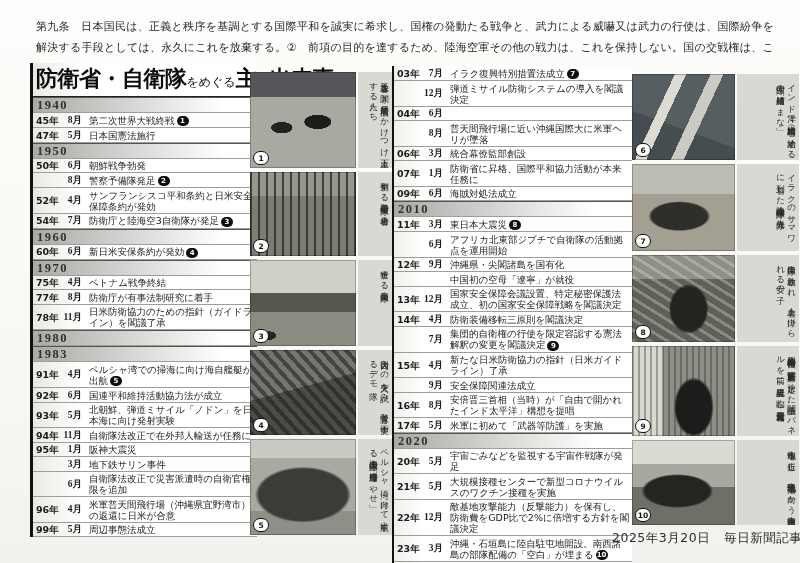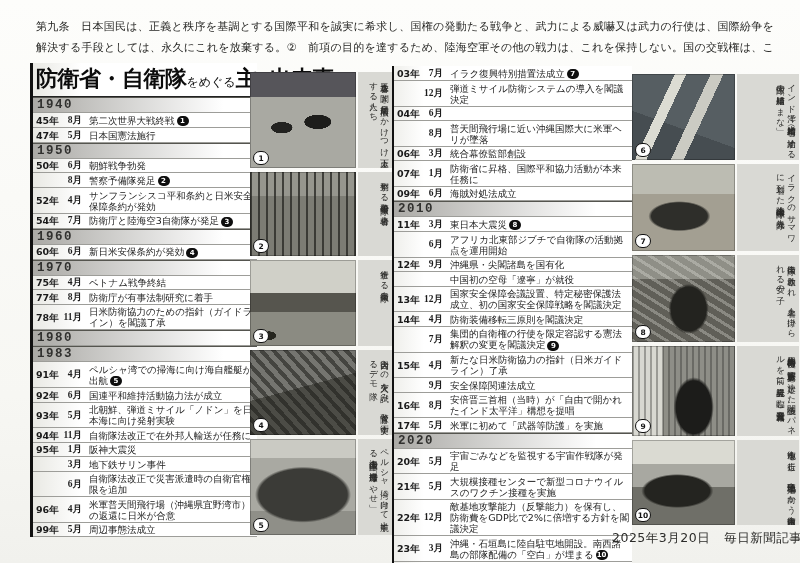--- a/index.html
+++ b/index.html
@@ -32,21 +32,21 @@
   }
   .t-big{font-size:22px;font-weight:bold;letter-spacing:-.5px;}
   .t-sm{font-size:12px;font-weight:normal;text-align:right;}
   
   .timeline{font-size:9.5px;line-height:11px;}
   .trow{display:flex;align-items:center;border-bottom:1px solid #9d9d99;padding:1.5px 0 1px 0;}
   .trow .yr{flex:0 0 27px;font-weight:bold;padding-left:3px;}
   .trow .mo{flex:0 0 26px;font-weight:bold;text-align:right;padding-right:7px;box-sizing:border-box;font-family:Liberation Serif, serif;}
   .trow .tx{flex:1;padding-right:2px;}
   .decade{
-    font-family:Liberation Mono, monospace;font-size:12.5px;font-weight:bold;color:#31312f;
+    font-family:Liberation Serif, serif;font-size:12.5px;font-weight:bold;color:#31312f;
     letter-spacing:1.5px;line-height:13px;padding:1px 0 0 4px;
     background:linear-gradient(to right,#abaaa6,rgba(255,255,255,0) 85%);
     border-bottom:1px solid #9d9d99;border-top:1px solid #55554f;
   }
   .badge{
     display:inline-block;min-width:10px;height:10px;border-radius:6px;
     background:#0e0e0e;color:#fff;font-size:7px;font-weight:bold;
     line-height:10px;text-align:center;padding:0 1px;margin-left:2px;vertical-align:0.5px;
   }
   

